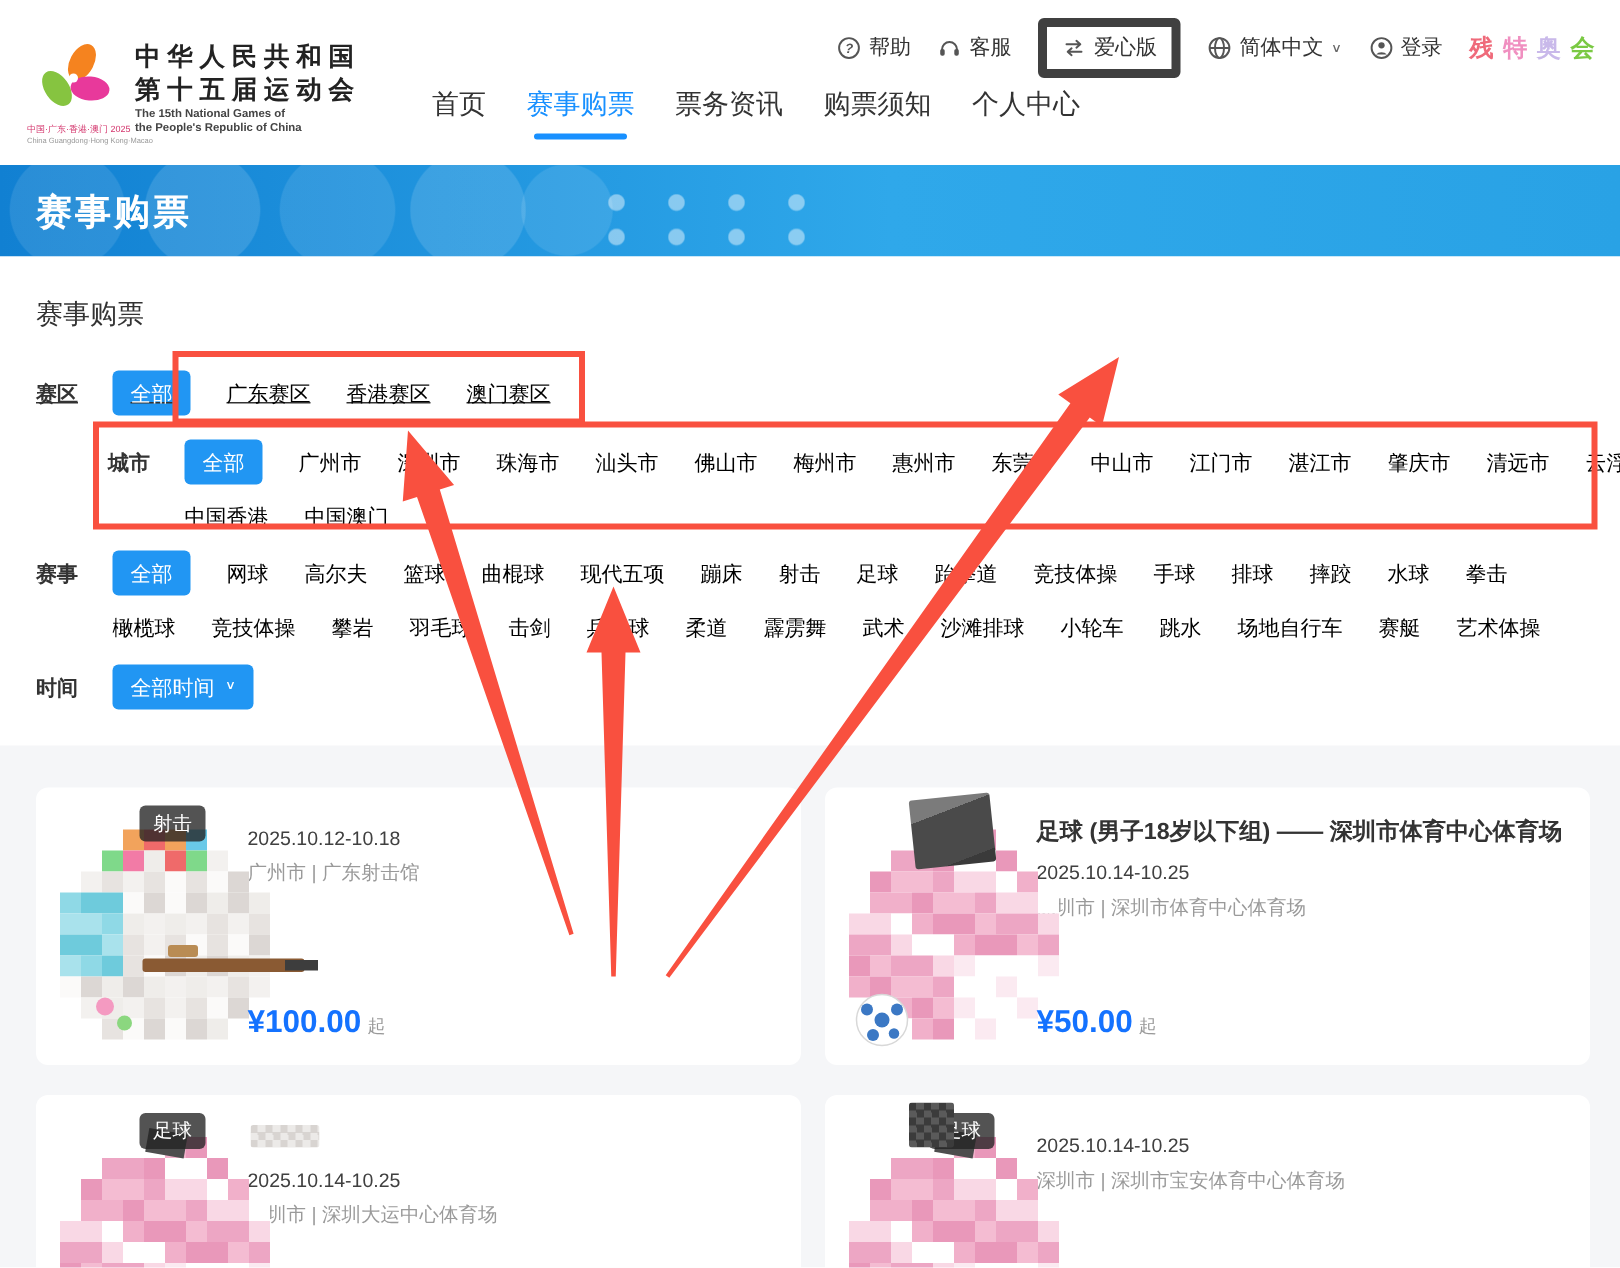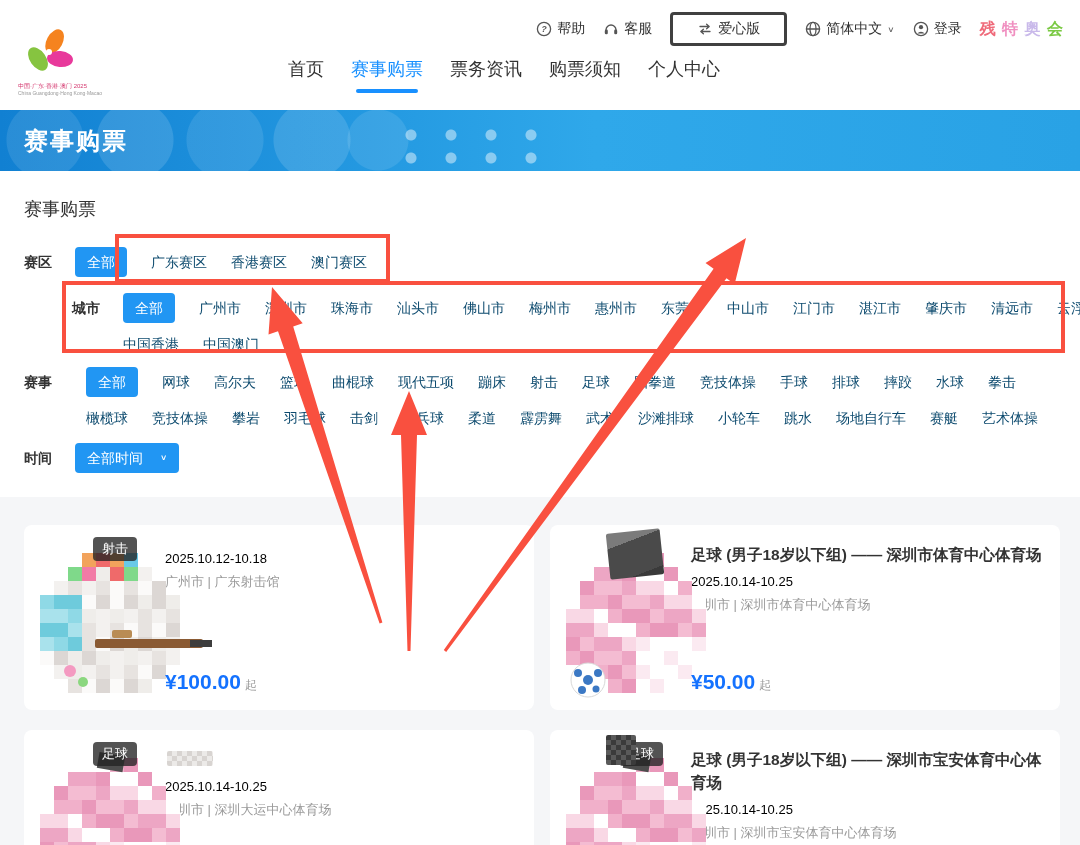--- a/index.html
+++ b/index.html
@@ -2,21 +2,21 @@
 <html><head>
 <meta charset="utf-8">
 <style>
   html,body{margin:0;padding:0}
   body{width:1080px;height:845px;overflow:hidden;position:relative;background:#fff;
        font-family:"Liberation Sans","DejaVu Sans",sans-serif;color:#333;}
   
   .header{position:relative;height:110px;background:#fff}
   .utility{position:absolute;top:12px;right:16px;display:flex;align-items:center;gap:18px;font-size:14px;color:#333}
   .u-item{display:flex;align-items:center;gap:5px;cursor:pointer;white-space:nowrap}
-  .u-item.boxed{border:3px solid #404040;border-radius:4px;padding:5px 24px}
+  .u-item.boxed{border:6px solid #404040;border-radius:4px;padding:5px 10px}
   .chev{font-size:10px;color:#666;transform:scaleY(.8)}
   .ic{display:inline-flex;align-items:center}
   .para{font-weight:bold;font-size:16px;letter-spacing:1px;cursor:pointer}
   .logo-wrap{position:absolute;left:18px;top:27px;display:flex;gap:10px;align-items:flex-start}
   .logo-mark{width:62px;text-align:center}
   .logo-sub1{font-size:6px;color:#d4376e;line-height:7px;white-space:nowrap}
   .logo-sub2{font-size:5px;color:#999;line-height:6px;white-space:nowrap}
   .logo-text .cn{font-size:17px;font-weight:bold;color:#222;letter-spacing:4.5px;line-height:22px;white-space:nowrap}
   .logo-text .en{font-size:7.6px;font-weight:bold;color:#444;line-height:9px;white-space:nowrap}
   .nav{position:absolute;left:283px;top:57px;display:flex;gap:17px;font-size:18px;color:#333}
@@ -42,38 +42,38 @@
   .search{position:absolute;right:22px;top:32px;display:flex;align-items:center}
   .search-box{position:relative}
   .search-input{width:262px;height:32px;border:1px solid #ddd;border-radius:2px 0 0 2px;padding:0 8px 0 32px;font-size:14px;color:#333;outline:none}
   .search-input::placeholder{color:#b8bcc2}
   .search-ic{position:absolute;left:9px;top:9px}
   .search-btn{width:58px;height:34px;background:#2196f3;color:#fff;border:none;font-size:14px;font-weight:bold;border-radius:0 2px 2px 0;cursor:pointer}
   .f-row{position:absolute;left:24px;display:flex;align-items:flex-start}
   .f-label{width:51px;font-size:14px;font-weight:bold;color:#333;line-height:30px;flex:none}
   .f-opts{width:990px;display:flex;flex-wrap:wrap;column-gap:24px;row-gap:6px;align-items:flex-end}
   .f-all{background:#2196f3;color:#fff;border-radius:4px;padding:0 12px;line-height:30px;font-size:14px;cursor:pointer}
-  .f-opt{font-size:14px;color:#0c4a6e;line-height:30px;cursor:pointer;white-space:nowrap}
-  .time-btn{background:#2196f3;color:#fff;border-radius:4px;line-height:30px;padding:0 12px;font-size:14px;display:flex;align-items:flex-start;gap:17px;cursor:pointer}
+  .f-opt{font-size:14px;color:#000000;line-height:30px;cursor:pointer;white-space:nowrap}
+  .time-btn{background:#2196f3;color:#fff;border-radius:4px;line-height:30px;padding:0 12px;font-size:14px;display:flex;align-items:flex-start;gap:7px;cursor:pointer}
   .time-btn .chev{color:#fff}
   
   .listing{position:absolute;top:497px;left:0;right:0;bottom:0;background:#f5f6f8}
   .cards{position:absolute;left:24px;top:28px;display:grid;grid-template-columns:510px 510px;gap:20px 16px}
   .card{width:510px;height:185px;background:#fff;border-radius:8px;position:relative;cursor:pointer}
   .mascot{position:absolute;left:16px;top:28px;width:140px;height:140px}
   .badge{position:absolute;left:69px;top:12px;background:rgba(35,35,35,.78);color:#fff;font-size:13px;padding:3px 9px;border-radius:4px;z-index:3;white-space:nowrap}
   .head-censor{position:absolute;left:58px;top:6px;width:54px;height:46px;z-index:4;transform:rotate(-6deg);
     background:linear-gradient(165deg,#7b7b7b 0 26%,#4a4a4a 26% 85%,#3a3a3a 85%);border-radius:2px}
   .badge-censor{position:absolute;left:56px;top:5px;width:30px;height:30px;z-index:4;
     background:repeating-conic-gradient(#5a5a5a 0 25%,#3b3b3b 0 50%) 0 0/10px 10px;border-radius:2px}
   .c-body{margin-left:141px;padding:18px 14px 0 0}
   .c-title{font-size:15.5px;font-weight:bold;color:#333;line-height:23px}
   .censor-inline{display:inline-block;width:46px;height:15px;margin-left:2px;vertical-align:-1px;border-radius:2px;
     background:repeating-conic-gradient(#eceae8 0 25%,#d8d4d1 0 50%) 0 0/10px 10px}
-  .c-date{font-size:13px;color:#000000;margin-top:8px}
+  .c-date{font-size:13px;color:#404040;margin-top:8px}
   .c-loc{font-size:13px;color:#9a9a9a;margin-top:7px}
   .c-price{position:absolute;left:141px;bottom:16px;color:#1472ff;font-weight:bold;font-size:21px}
   .c-price .suffix{font-size:12px;color:#999;font-weight:normal;margin-left:4px}
   
   #annotation-layer{position:absolute;inset:0;z-index:60;pointer-events:none}
 </style>
 </head>
 <body>
 
 <div class="header">
@@ -83,20 +83,26 @@
         <g transform="translate(29,25)">
           <ellipse cx="0" cy="-12" rx="8" ry="13" fill="#f5831f" transform="rotate(28)"></ellipse>
           <ellipse cx="-11" cy="7" rx="8" ry="13" fill="#86c440" transform="rotate(-35 -11 7)"></ellipse>
           <ellipse cx="11" cy="7" rx="8" ry="13" fill="#e8399b" transform="rotate(95 11 7)"></ellipse>
           <circle cx="0" cy="0" r="3" fill="#fff"></circle>
         </g>
       </svg>
       <div class="logo-sub1">中国·广东·香港·澳门 2025</div>
       <div class="logo-sub2">China Guangdong·Hong Kong·Macao</div>
     </div>
+    <div class="logo-text">
+      <div class="cn">中华人民共和国</div>
+      <div class="cn">第十五届运动会</div>
+      <div class="en">The 15th National Games of</div>
+      <div class="en">the People's Republic of China</div>
+    </div>
   </div>
 
   <div class="utility">
 
       <div class="u-item">
         <i class="ic">
           <svg width="16" height="16" viewBox="0 0 16 16">
             <circle cx="8" cy="8" r="6.6" fill="none" stroke="#555" stroke-width="1.3" stroke-linecap="round" stroke-linejoin="round"></circle>
             <text x="8" y="11.3" font-size="9" font-weight="bold" text-anchor="middle" fill="#555">?</text>
           </svg>
@@ -183,21 +189,21 @@
 <div class="banner">
   <div class="banner-circles"></div>
   <div class="banner-dots"></div>
   <div class="banner-title">赛事购票</div>
 </div>
 
 <div class="panel">
   <div class="panel-title">赛事购票</div>
 
 
-    <div class="f-row" style="top: 76px;">
+    <div class="f-row" style="top: 76px; text-decoration: underline;">
       <div class="f-label">赛区</div>
       <div class="f-opts">
         <span class="f-all">全部</span>
 
           <span class="f-opt">广东赛区</span>
 
           <span class="f-opt">香港赛区</span>
 
           <span class="f-opt">澳门赛区</span>
 
@@ -237,21 +243,21 @@
 
           <span class="f-opt">云浮市</span>
 
           <span class="f-opt">中国香港</span>
 
           <span class="f-opt">中国澳门</span>
 
       </div>
     </div>
 
-    <div class="f-row" style="top: 196px; gap: 11px;">
+    <div class="f-row" style="top: 196px;">
       <div class="f-label">赛事</div>
       <div class="f-opts">
         <span class="f-all">全部</span>
 
           <span class="f-opt">网球</span>
 
           <span class="f-opt">高尔夫</span>
 
           <span class="f-opt">篮球</span>
 
@@ -723,21 +729,20 @@
             <circle cx="22" cy="127" r="5" fill="#3b78c4"></circle>
             <circle cx="12" cy="120" r="4" fill="#3b78c4"></circle>
             <circle cx="32" cy="120" r="4" fill="#3b78c4"></circle>
             <circle cx="16" cy="137" r="4" fill="#3b78c4"></circle>
             <circle cx="30" cy="136" r="3.5" fill="#3b78c4"></circle>
           </svg></div>
         <span class="badge">足球</span>
 
         <div class="badge-censor"></div>
         <div class="c-body">
-          <div class="c-title"><span>足球 (男子18岁以下组) —— 深圳市宝安体育中心体育场</span></div>
           <div class="c-date">2025.10.14-10.25</div>
           <div class="c-loc">深圳市 | 深圳市宝安体育中心体育场</div>
         </div>
 
       </div>
 
   </div>
 </div>
 
 <svg id="annotation-layer" width="1080" height="845" viewBox="0 0 1080 845">

